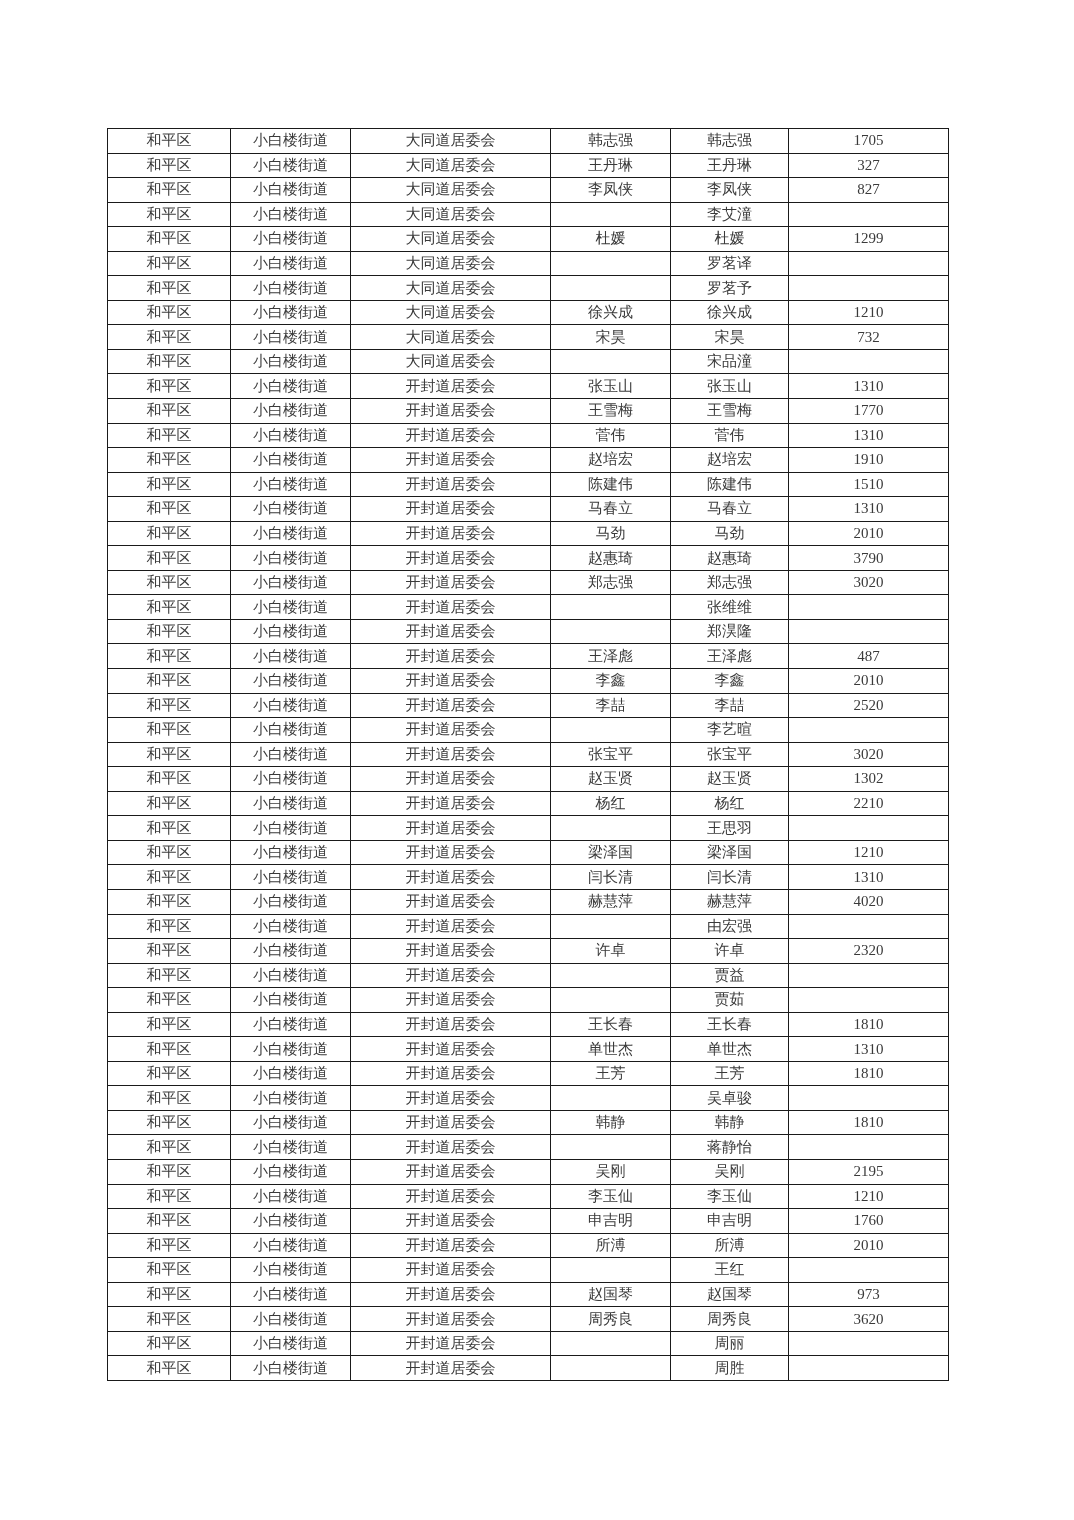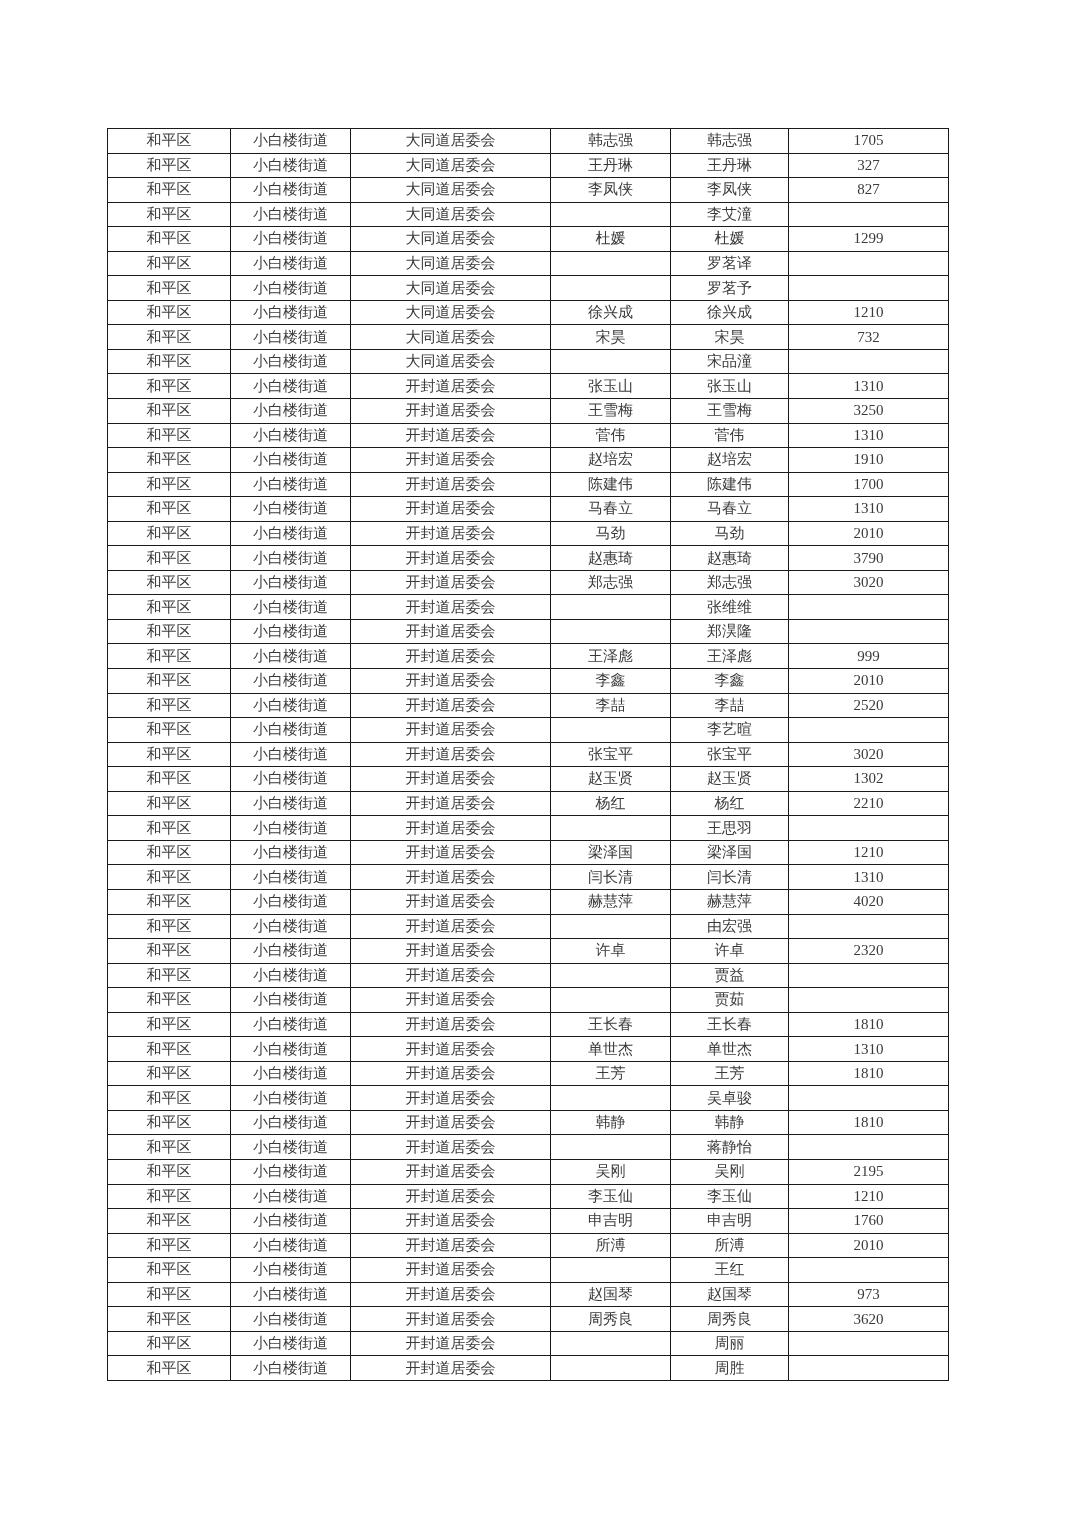--- a/index.html
+++ b/index.html
@@ -144,21 +144,21 @@
           <td>张玉山</td>
           <td>张玉山</td>
           <td>1310</td>
         </tr>
         <tr>
           <td>和平区</td>
           <td>小白楼街道</td>
           <td>开封道居委会</td>
           <td>王雪梅</td>
           <td>王雪梅</td>
-          <td>3250</td>
+          <td>1770</td>
         </tr>
         <tr>
           <td>和平区</td>
           <td>小白楼街道</td>
           <td>开封道居委会</td>
           <td>菅伟</td>
           <td>菅伟</td>
           <td>1310</td>
         </tr>
         <tr>
@@ -168,21 +168,21 @@
           <td>赵培宏</td>
           <td>赵培宏</td>
           <td>1910</td>
         </tr>
         <tr>
           <td>和平区</td>
           <td>小白楼街道</td>
           <td>开封道居委会</td>
           <td>陈建伟</td>
           <td>陈建伟</td>
-          <td>1700</td>
+          <td>1510</td>
         </tr>
         <tr>
           <td>和平区</td>
           <td>小白楼街道</td>
           <td>开封道居委会</td>
           <td>马春立</td>
           <td>马春立</td>
           <td>1310</td>
         </tr>
         <tr>
@@ -224,21 +224,21 @@
           <td></td>
           <td>郑淏隆</td>
           <td></td>
         </tr>
         <tr>
           <td>和平区</td>
           <td>小白楼街道</td>
           <td>开封道居委会</td>
           <td>王泽彪</td>
           <td>王泽彪</td>
-          <td>999</td>
+          <td>487</td>
         </tr>
         <tr>
           <td>和平区</td>
           <td>小白楼街道</td>
           <td>开封道居委会</td>
           <td>李鑫</td>
           <td>李鑫</td>
           <td>2010</td>
         </tr>
         <tr>

